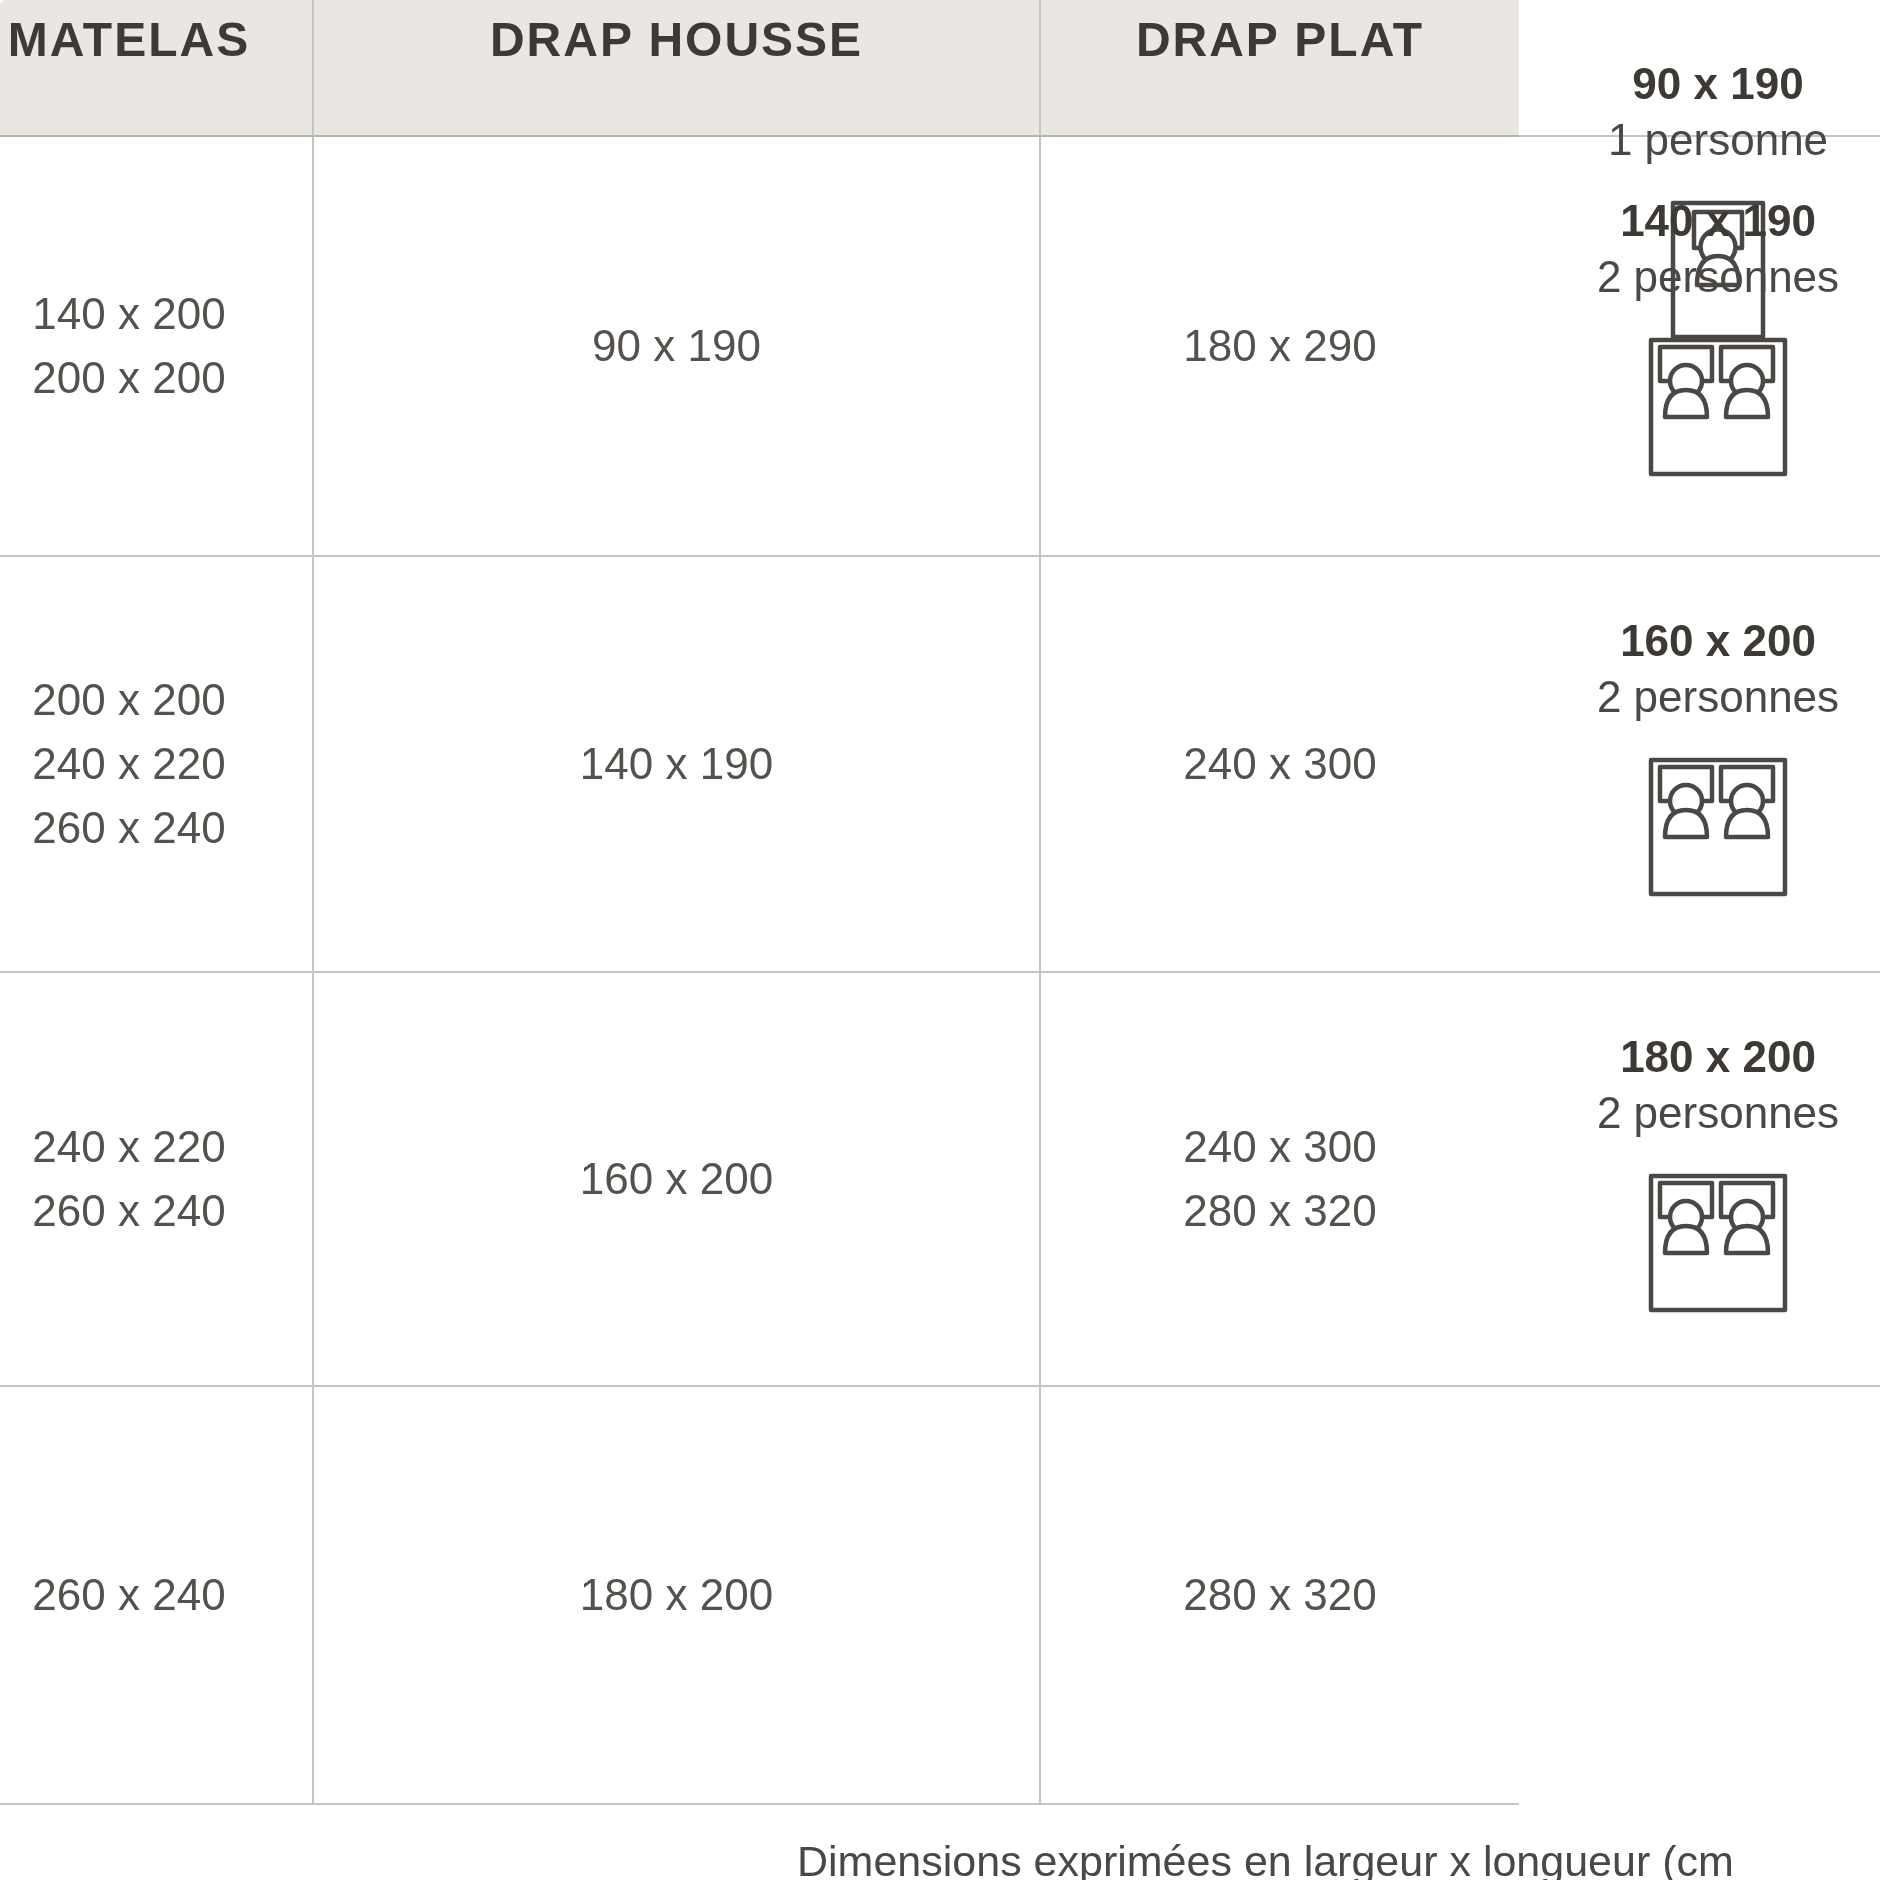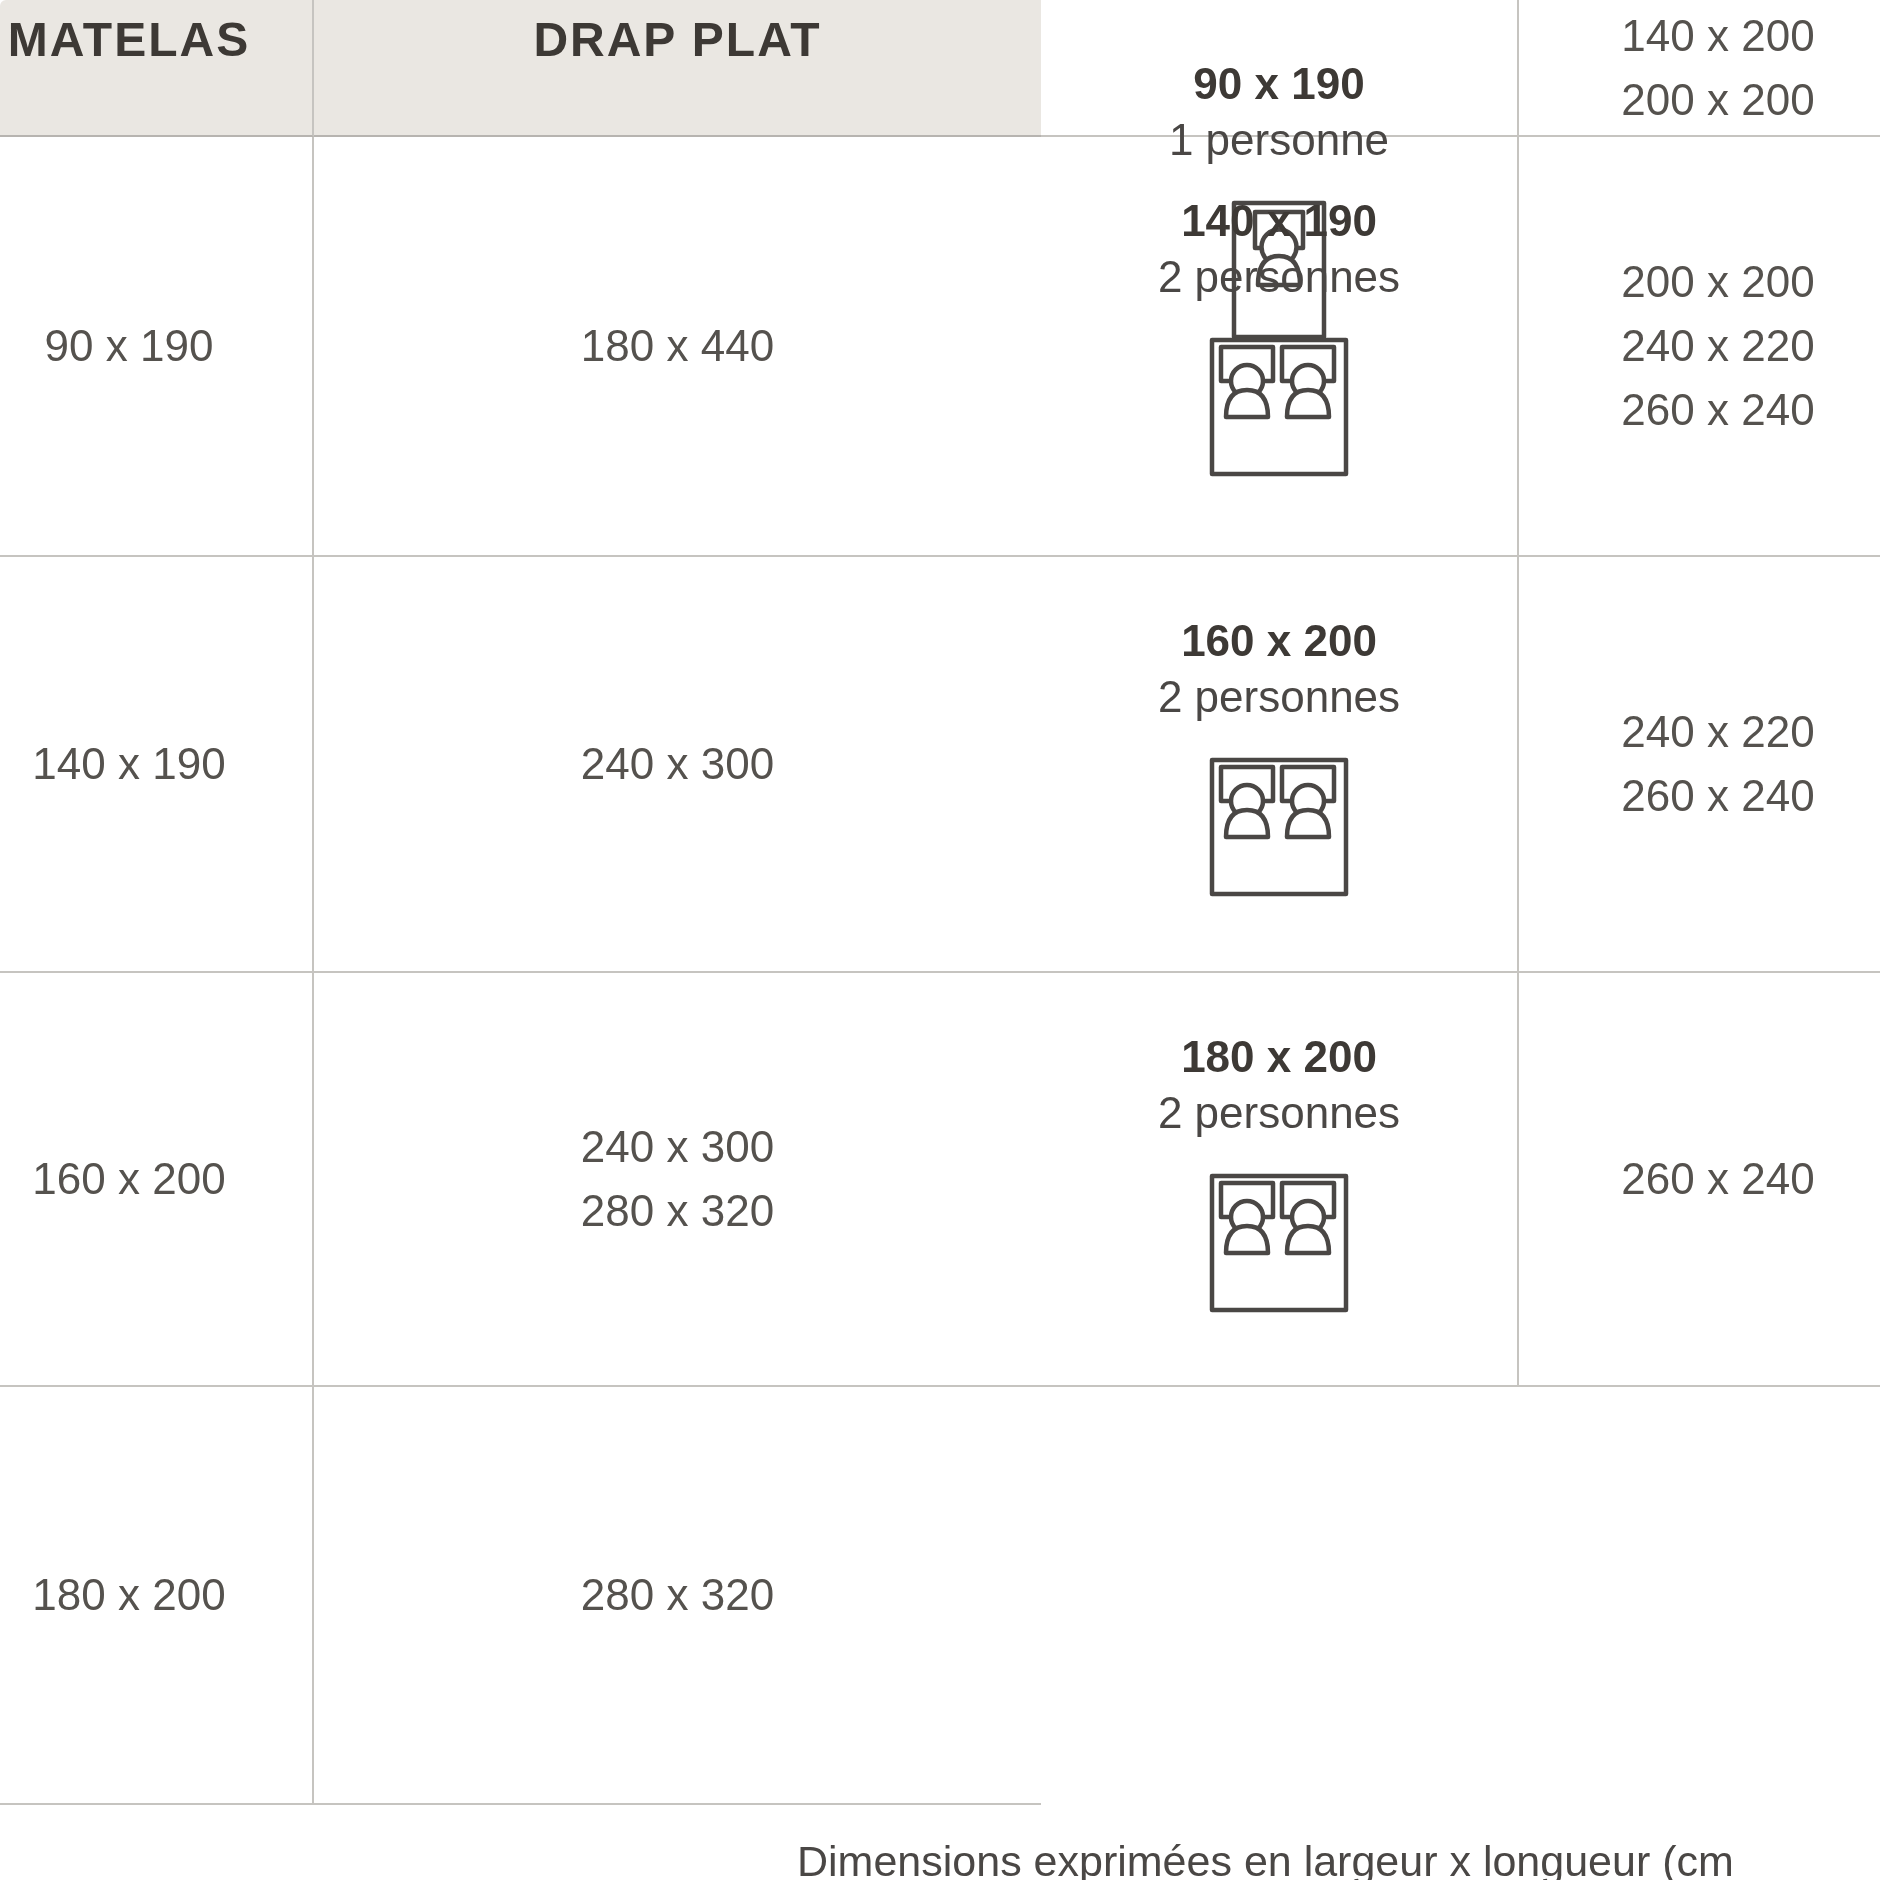--- a/index.html
+++ b/index.html
@@ -41,20 +41,23 @@
   }
 </style>
 </head>
 <body>
 
 <div class="sheet">
   <div class="grid" id="grid">
       <div class="cell hdr c0">
         <div class="hdr-label">MATELAS</div>
       </div>
+      <div class="cell hdr c2">
+        <div class="hdr-label">DRAP HOUSSE</div>
+      </div>
       <div class="cell hdr c3">
         <div class="hdr-label">DRAP PLAT</div>
       </div>
       <div class="cell body mat-cell c0">
         <div class="mat-size">90 x 190</div>
         <div class="mat-cap">1 personne</div>
         <div class="bed-icon">
           <svg width="96" height="140" viewBox="0 0 96 140" fill="none" stroke="#4a4745" stroke-width="4.5" stroke-linejoin="round">
             <rect x="3" y="3" width="90" height="134"></rect>
             <rect x="24" y="12" width="48" height="36"></rect>
@@ -64,21 +67,21 @@
         </div>
       </div>
       <div class="cell body val-cell c1">
         <div class="size-line">140 x 200</div>
         <div class="size-line">200 x 200</div>
       </div>
       <div class="cell body val-cell c2">
         <div class="size-line">90 x 190</div>
       </div>
       <div class="cell body val-cell c3">
-        <div class="size-line">180 x 440</div>
+        <div class="size-line">180 x 290</div>
       </div>
       <div class="cell body mat-cell c0">
         <div class="mat-size">140 x 190</div>
         <div class="mat-cap">2 personnes</div>
         <div class="bed-icon">
           <svg width="140" height="140" viewBox="0 0 140 140" fill="none" stroke="#4a4745" stroke-width="4.5" stroke-linejoin="round">
             <rect x="3" y="3" width="134" height="134"></rect>
             <rect x="12" y="10" width="52" height="34"></rect>
             <circle cx="38" cy="44" r="16" fill="#ffffff"></circle>
             <path d="M17 80 Q17 53 38 53 Q59 53 59 80 Z" fill="#ffffff"></path>

